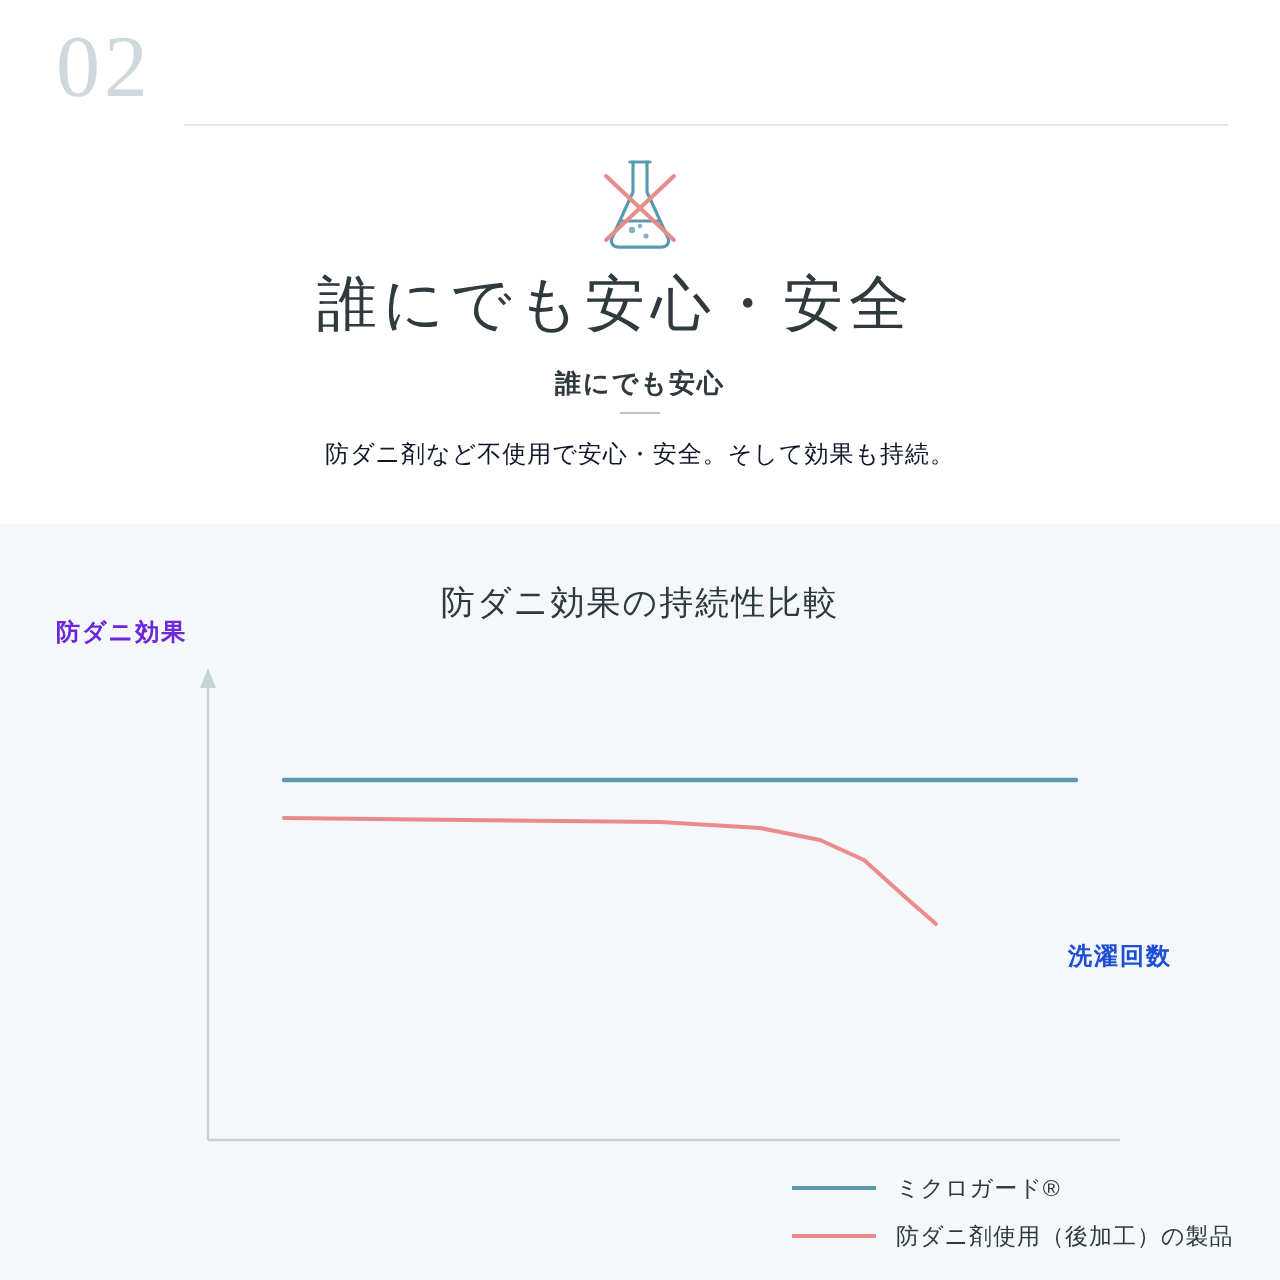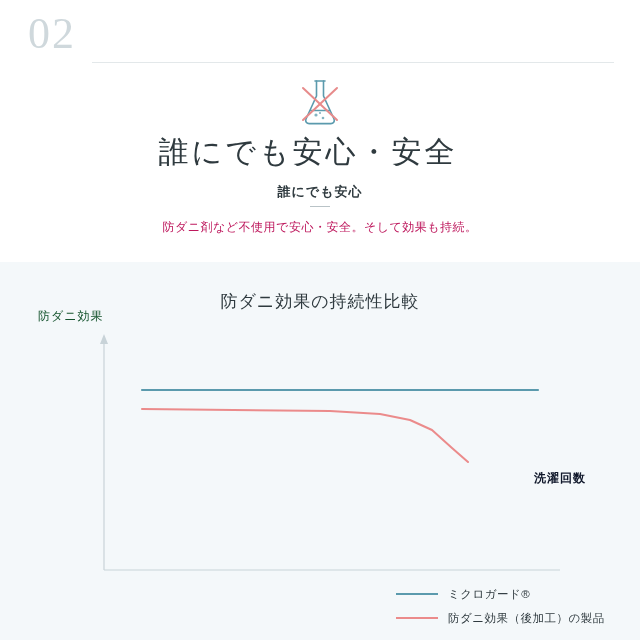--- a/index.html
+++ b/index.html
@@ -85,21 +85,21 @@
     height: 1px;
     background: #b9c3c7;
   }
   .lead {
     position: absolute;
     left: 0;
     top: 219px;
     width: 640px;
     text-align: center;
     font-size: 12px;
-    color: #be185d;
+    color: #0f172a;
     letter-spacing: 0.5px;
   }
 
   
   .chart-panel {
     position: absolute;
     left: 0;
     top: 262px;
     width: 640px;
     height: 378px;
@@ -110,34 +110,34 @@
     left: 0;
     top: 28px;
     width: 640px;
     text-align: center;
     font-size: 17px;
     color: #2f3a3f;
     letter-spacing: 1px;
   }
   .y-axis-label {
     position: absolute;
-    left: 38px;
+    left: 28px;
     top: 46px;
     font-size: 12px;
-    font-weight: normal;
-    color: #14532d;
+    font-weight: bold;
+    color: #6d28d9;
     letter-spacing: 1px;
   }
   .x-axis-label {
     position: absolute;
     left: 560px;
     top: 208px;
     font-size: 12px;
     font-weight: bold;
-    color: #0f172a;
+    color: #1d4ed8;
     letter-spacing: 1px;
     transform: translateX(-50%);
   }
   .plot-svg {
     position: absolute;
     left: 0;
     top: 0;
   }
 
   
@@ -217,18 +217,18 @@
       <path d="M142 147 L330 149 L380 152 L410 158 L432 168 L452 186 L468 200" fill="none" stroke="#eb8b8b" stroke-width="2" stroke-linecap="round" stroke-linejoin="round"></path>
     </svg>
 
     <div class="legend">
       <div class="legend-row">
         <span class="legend-swatch" style="background:#5b9aad"></span>
         <span class="legend-label">ミクロガード®</span>
       </div>
       <div class="legend-row">
         <span class="legend-swatch" style="background:#eb8b8b"></span>
-        <span class="legend-label">防ダニ効果（後加工）の製品</span>
+        <span class="legend-label">防ダニ剤使用（後加工）の製品</span>
       </div>
     </div>
 
   </div>
 </div>
 
 </body></html>

